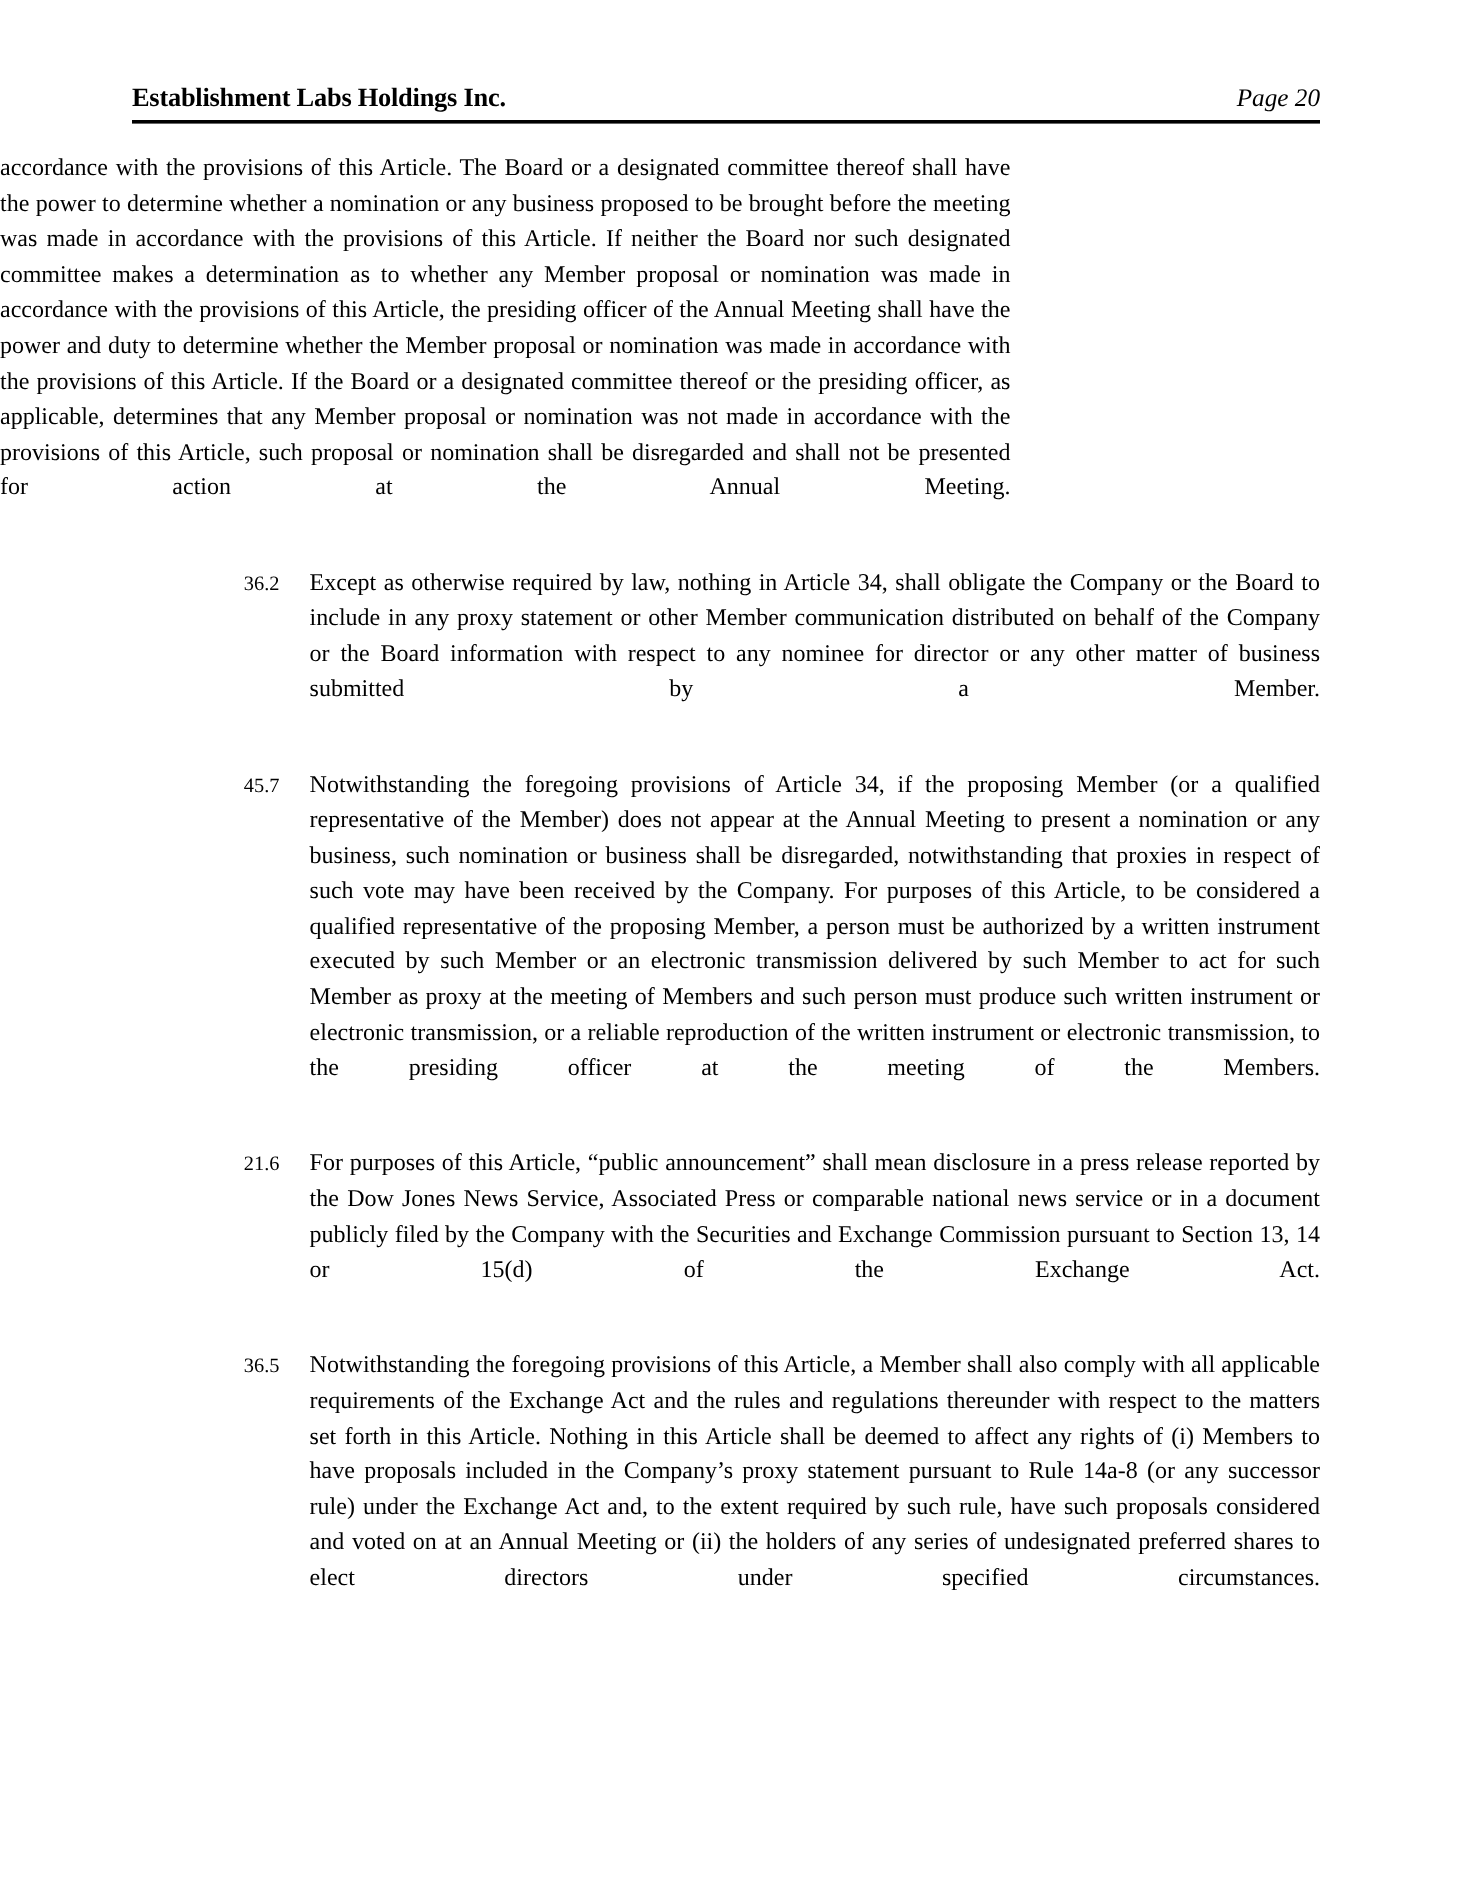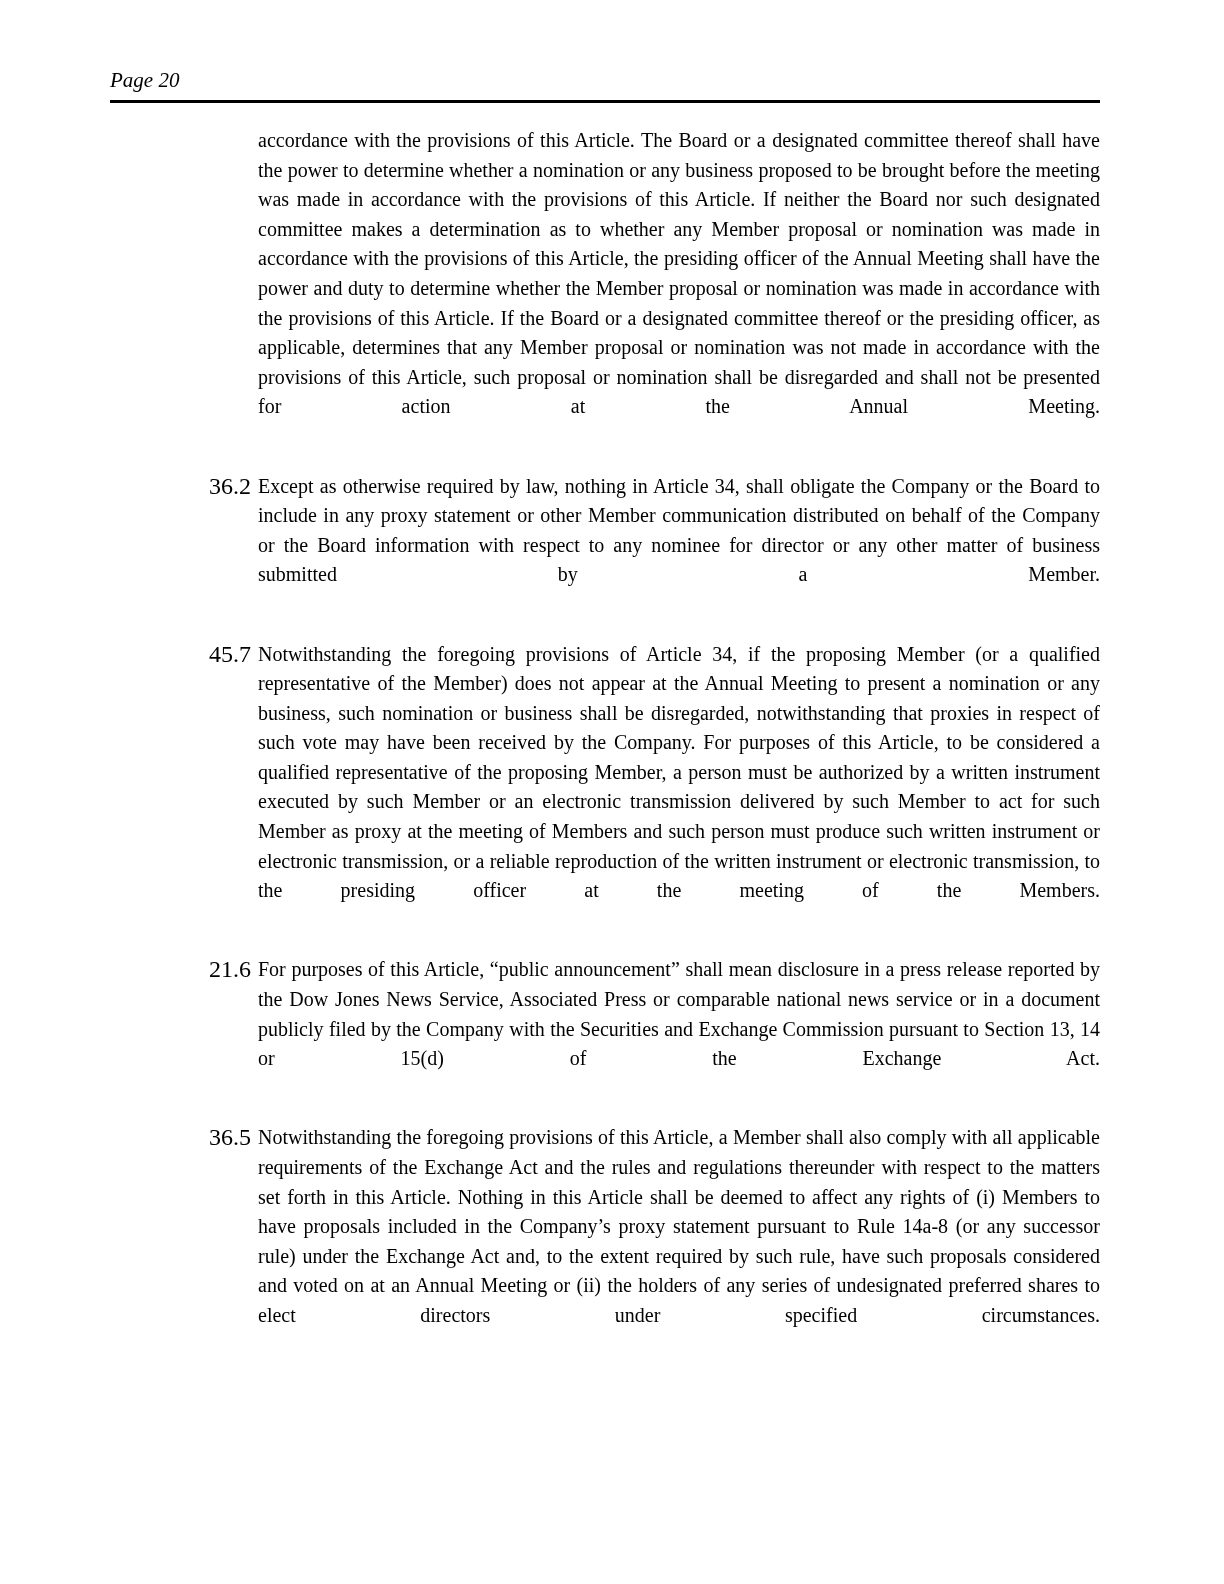--- a/index.html
+++ b/index.html
@@ -62,33 +62,32 @@
 
   .para {
     position: relative;
     margin: 0 0 20px 0;
     padding: 0;
   }
   .para:last-child { margin-bottom: 0; }
 
   
   .para-cont .para-text {
-    margin-left: 258px;
     width: 842px;
   }
 
   
   .num {
     position: absolute;
     left: 185px;
     top: 0;
     width: 66px;
-    font-size: 24px;
+    font-size: 17px;
     line-height: 29.6px;
-    text-align: right;
+    text-align: center;
     white-space: nowrap;
   }
   .para-num .para-text {
     margin-left: 258px;
     width: 842px;
   }
 
   .para-text {
     font-size: 20px;
     line-height: 29.6px;
@@ -104,20 +103,21 @@
     display: inline-block;
     width: 100%;
   }
 </style>
 </head>
 <body>
 
 <div class="page">
 
   <div class="header">
+    <div class="header-title">Establishment Labs Holdings Inc.</div>
     <div class="header-page">Page 20</div>
   </div>
   <div class="header-rule"></div>
 
   <div class="body-block">
 
     <div class="para para-cont">
       <div class="para-text">accordance with the provisions of this Article.  The Board or a designated committee thereof shall have the power to determine whether a nomination or any business proposed to be brought before the meeting was made in accordance with the provisions of this Article.   If neither the Board nor such designated committee makes a determination as to whether any Member proposal or nomination was made in accordance with the provisions of this Article, the presiding officer of the Annual Meeting shall have the power and duty to determine whether the Member proposal or nomination was made in accordance with the provisions of this Article.  If the Board or a designated committee thereof or the presiding officer, as applicable, determines that any Member proposal or nomination was not made in accordance with the provisions of this Article, such proposal or nomination shall be disregarded and shall not be presented for action at the Annual Meeting.</div>
     </div>
 

